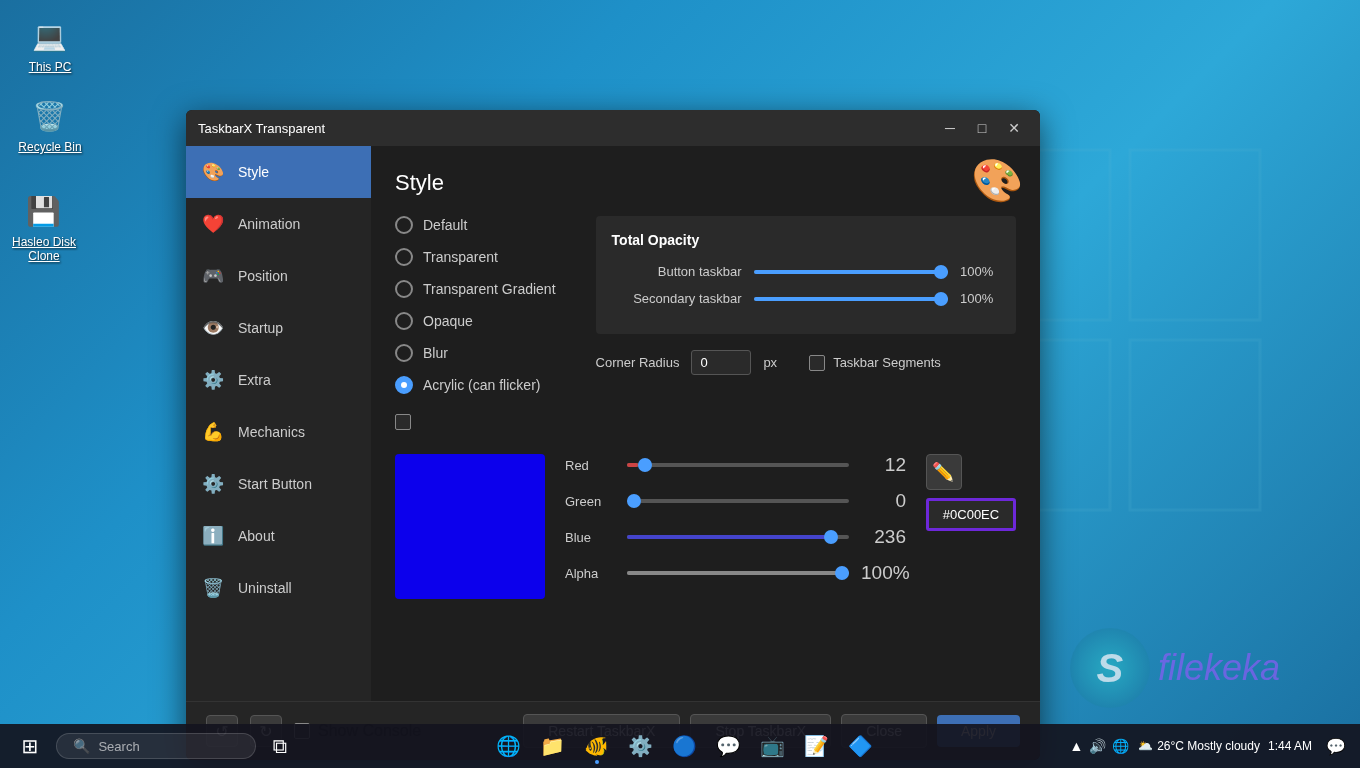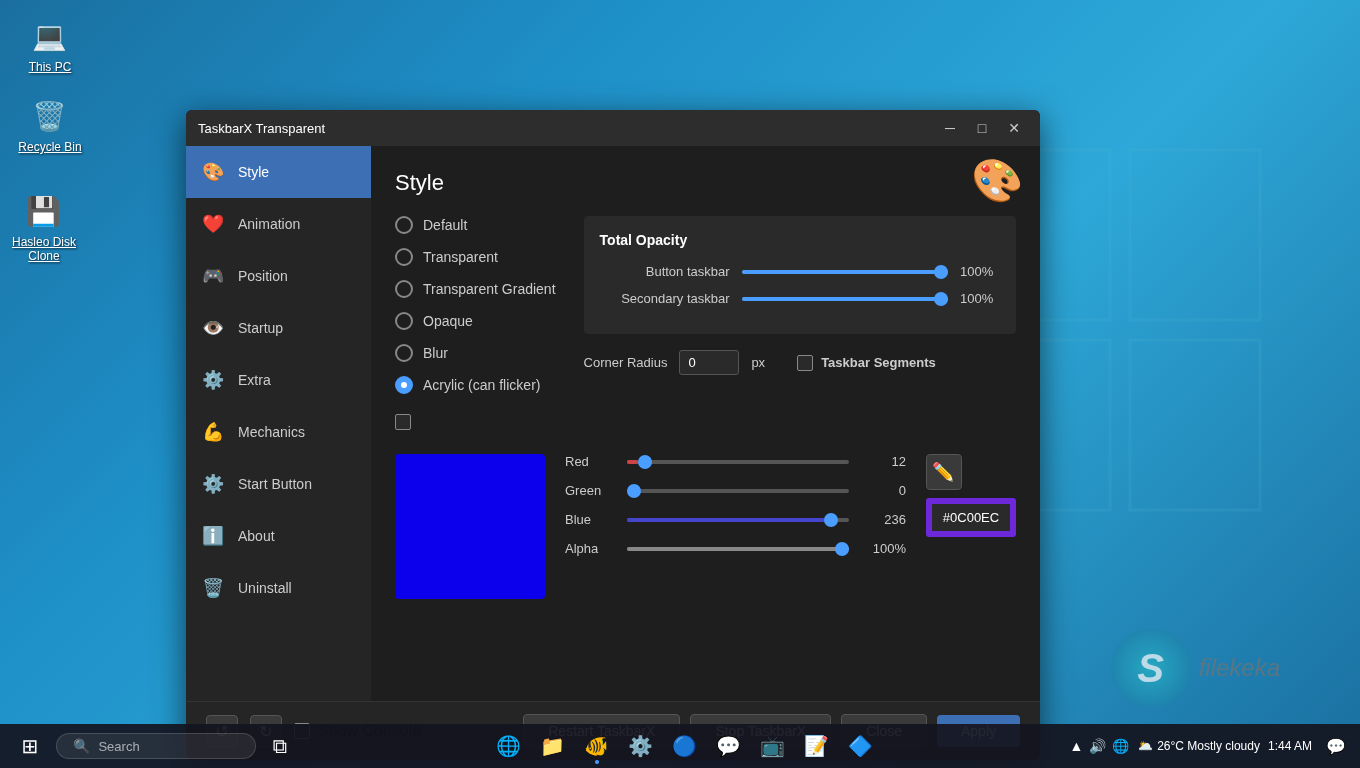--- a/index.html
+++ b/index.html
@@ -64,22 +64,22 @@
       border-radius: 50%;
       display: flex;
       align-items: center;
       justify-content: center;
       font-size: 40px;
       color: white;
       font-style: italic;
       font-weight: bold;
     }
     .filekeka-text {
-      font-size: 24px;
-      color: #737373;
+      font-size: 36px;
+      color: #8b5cf6;
       font-style: italic;
       font-weight: 300;
     }
 
     
     .taskbarx-window {
       position: absolute;
       left: 186px;
       top: 110px;
       width: 854px;
@@ -170,21 +170,21 @@
     .content-title {
       font-size: 22px;
       color: white;
       margin-bottom: 20px;
       font-weight: 400;
     }
 
     
     .style-options {
       display: flex;
-      gap: 28px;
+      gap: 40px;
     }
     .radio-options {
       display: flex;
       flex-direction: column;
       gap: 14px;
     }
     .radio-item {
       display: flex;
       align-items: center;
       gap: 10px;
@@ -291,21 +291,20 @@
     }
     .corner-radius-unit {
       font-size: 13px;
       color: #cccccc;
     }
     .taskbar-segments {
       display: flex;
       align-items: center;
       gap: 8px;
       margin-left: 20px;
-      font-weight: bold;
     }
     .checkbox {
       width: 16px;
       height: 16px;
       border: 1px solid #888;
       background: #2a2a2a;
       border-radius: 2px;
     }
     .checkbox-label {
       font-size: 13px;
@@ -363,21 +362,21 @@
       position: absolute;
       top: 50%;
       transform: translateY(-50%);
       width: 14px;
       height: 14px;
       background: #4a9eff;
       border-radius: 50%;
     }
     .color-slider-value {
       width: 45px;
-      font-size: 13px;
+      font-size: 19px;
       color: #cccccc;
       text-align: right;
     }
     .color-hex-section {
       display: flex;
       flex-direction: column;
       gap: 8px;
     }
     .eyedropper-btn {
       width: 36px;
@@ -387,21 +386,21 @@
       border-radius: 4px;
       display: flex;
       align-items: center;
       justify-content: center;
       cursor: pointer;
       font-size: 18px;
       color: #cccccc;
     }
     .hex-input {
       background: #2a2a2a;
-      border: 6px solid #6d28d9;
+      border: 3px solid #6d28d9;
       color: white;
       padding: 6px 8px;
       font-size: 13px;
       border-radius: 3px;
       width: 90px;
       text-align: center;
     }
 
     
     .window-footer {

